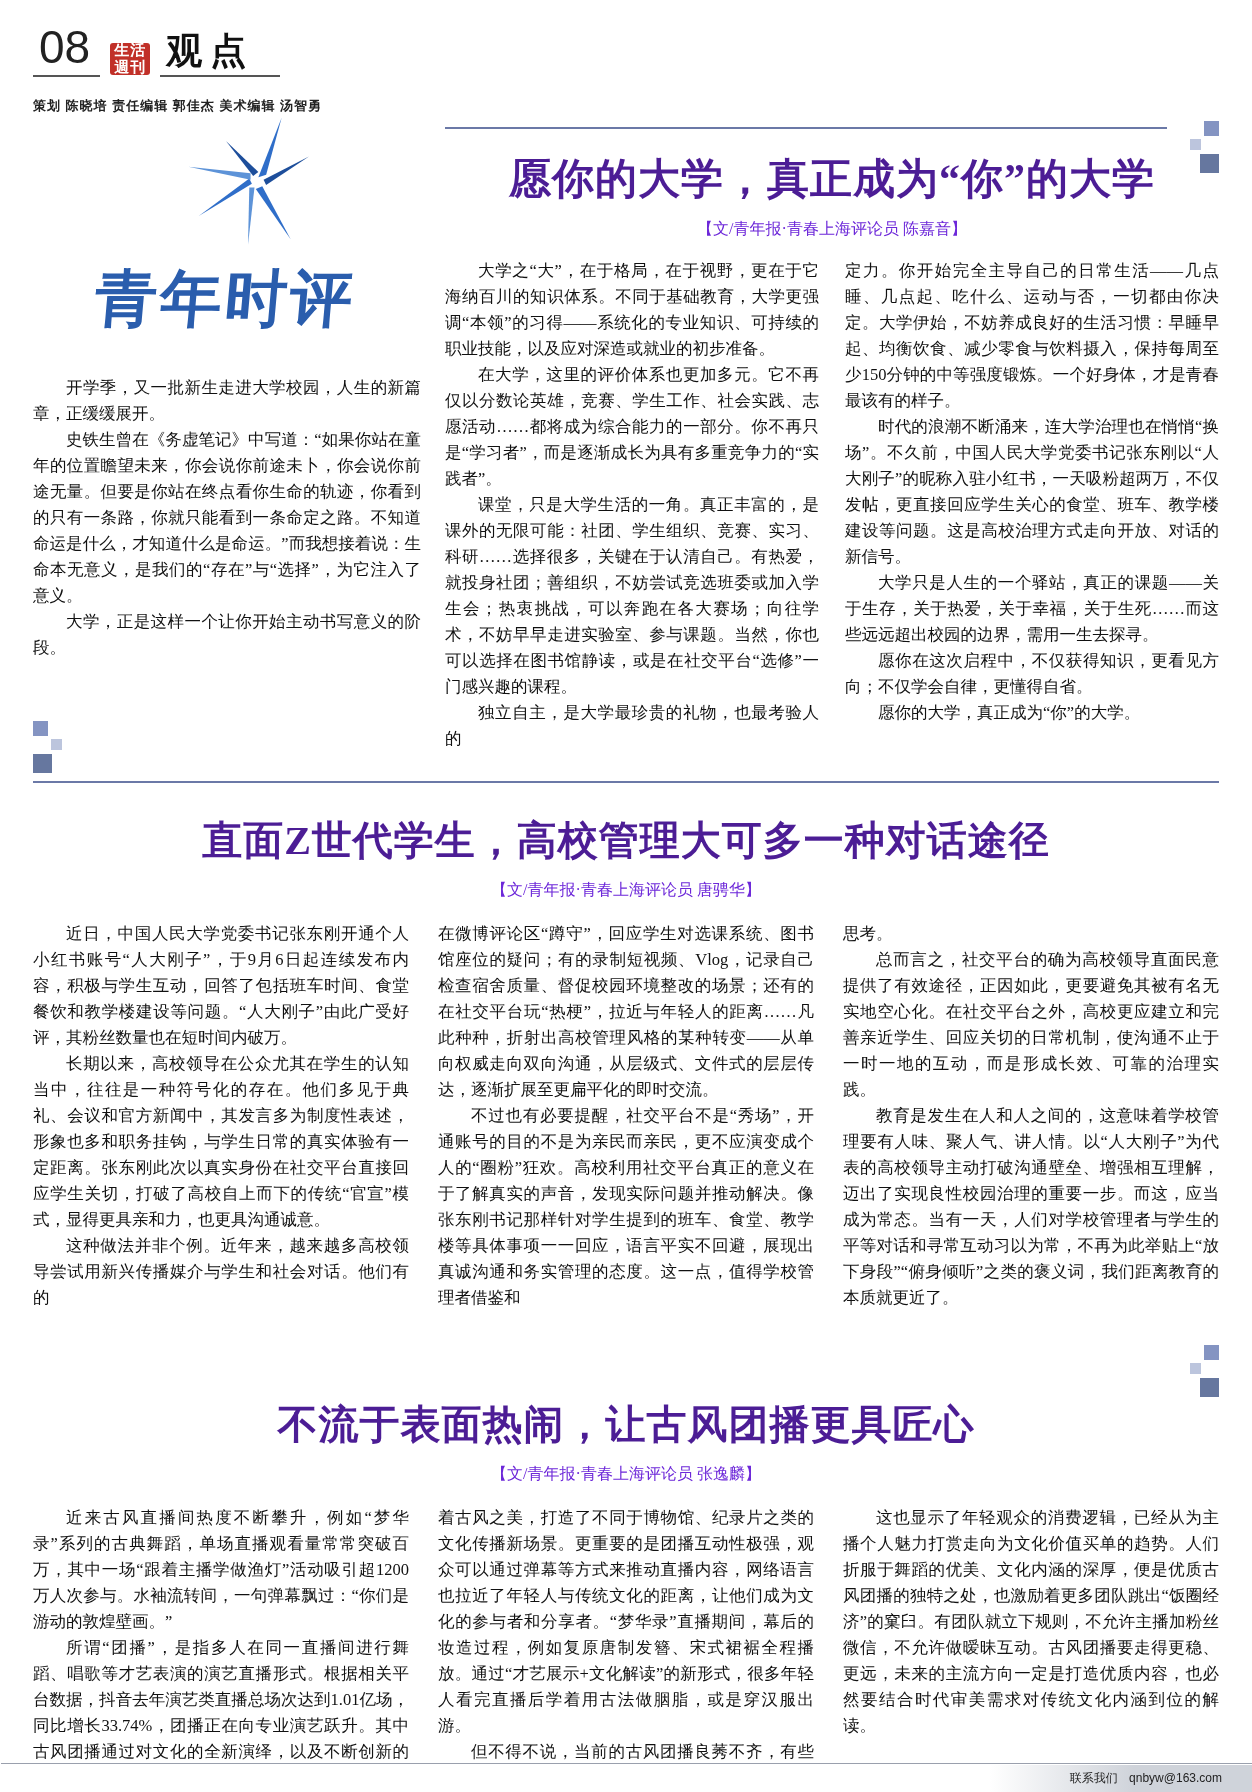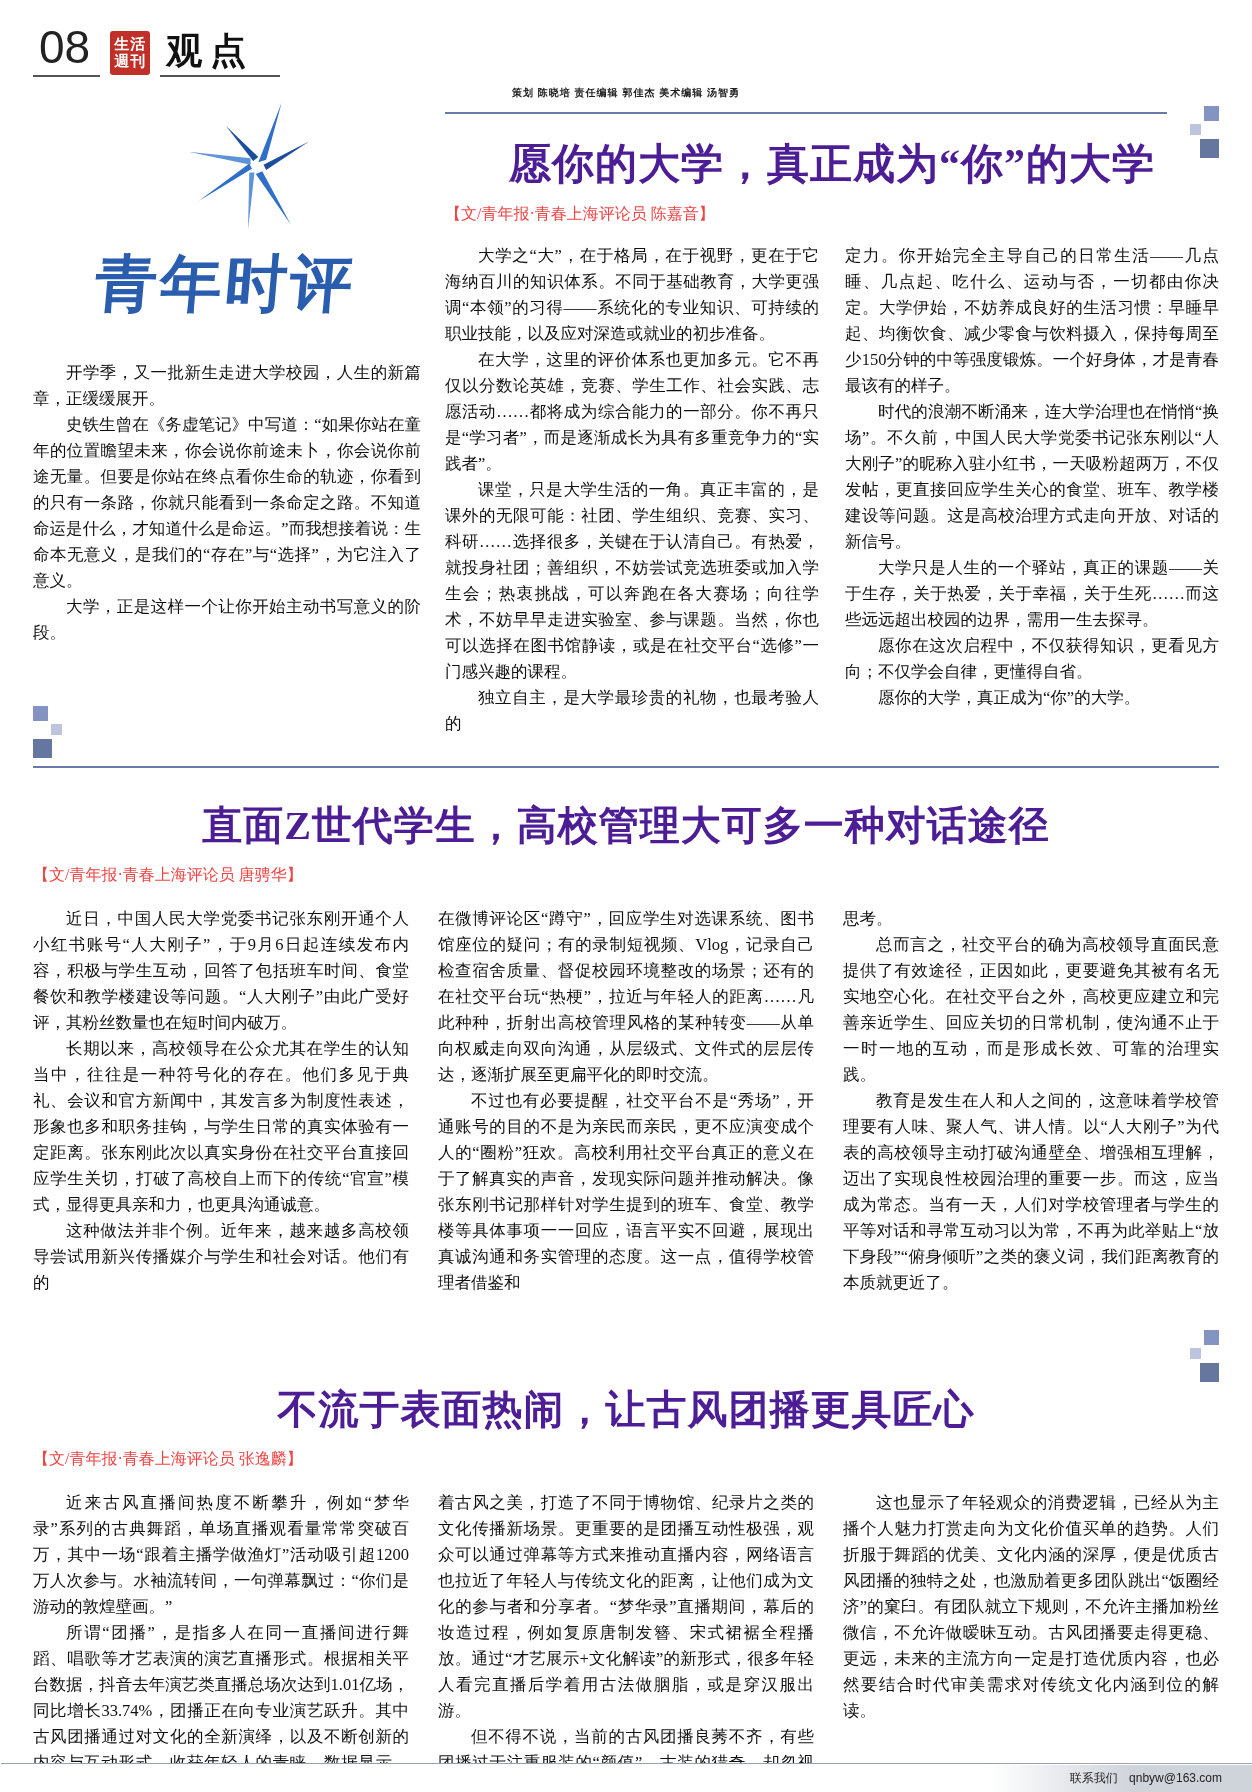--- a/index.html
+++ b/index.html
@@ -5,32 +5,32 @@
   html,body{margin:0;padding:0;background:#e8e8e8;}
   .page{
     position:relative;width:1252px;height:1792px;margin:0 auto;
     background:#ffffff;box-sizing:border-box;padding:0 33px;overflow:hidden;
     font-family:"Liberation Serif","DejaVu Serif",serif;color:#111;
   }
   
   .head-row{display:flex;align-items:flex-end;gap:10px;padding-top:24px;}
   .pagenum{font-family:"Liberation Sans","DejaVu Sans",sans-serif;font-size:46px;line-height:1;
     color:#222;border-bottom:2px solid #555;padding:0 10px 5px 6px;}
-  .seal{width:40px;height:44px;background:#c13028;border-radius:3px;color:#fff;
+  .seal{width:40px;height:32px;background:#c13028;border-radius:3px;color:#fff;
     display:flex;flex-direction:column;justify-content:center;align-items:center;
     font-size:15px;line-height:17px;font-weight:700;letter-spacing:1px;margin-bottom:2px;}
   .section-wrap{border-bottom:2px solid #555;padding:0 26px 6px 6px;}
   .section-title{font-family:"Liberation Sans","DejaVu Sans",sans-serif;font-weight:700;
     font-size:36px;line-height:1;letter-spacing:8px;color:#111;}
-  .credits{margin-top:9px;font-size:10px;font-weight:700;color:#222;letter-spacing:1px;
-    font-family:"Liberation Sans","DejaVu Sans",sans-serif;text-align:center;}
+  .credits{margin-top:20px;font-size:13px;font-weight:700;color:#222;letter-spacing:1px;
+    font-family:"Liberation Sans","DejaVu Sans",sans-serif;}
   
   h1.headline,h2.headline{margin:0;text-align:center;font-weight:700;color:#4c1d95;
     font-family:"Liberation Serif","DejaVu Serif",serif;}
-  .byline{font-size:16px;color:#ef4444;margin-top:12px;}
+  .byline{text-align:center;font-size:16px;color:#6d28d9;margin-top:12px;}
   .col{font-size:16.5px;line-height:26px;text-align:justify;min-width:0;}
   .col p{margin:0;text-indent:2em;}
   .col p.flush{text-indent:0;}
   .rule{height:2px;background:#6b79a7;}
   
   .sq-cluster{position:absolute;width:44px;height:58px;}
   .sq{position:absolute;display:block;}
   .sq.s1{width:15px;height:15px;background:#8494c2;top:0;left:0;}
   .sq.s2{width:11px;height:11px;background:#bcc5dd;top:18px;left:18px;}
   .sq.s3{width:19px;height:19px;background:#66779f;top:33px;left:0;}

